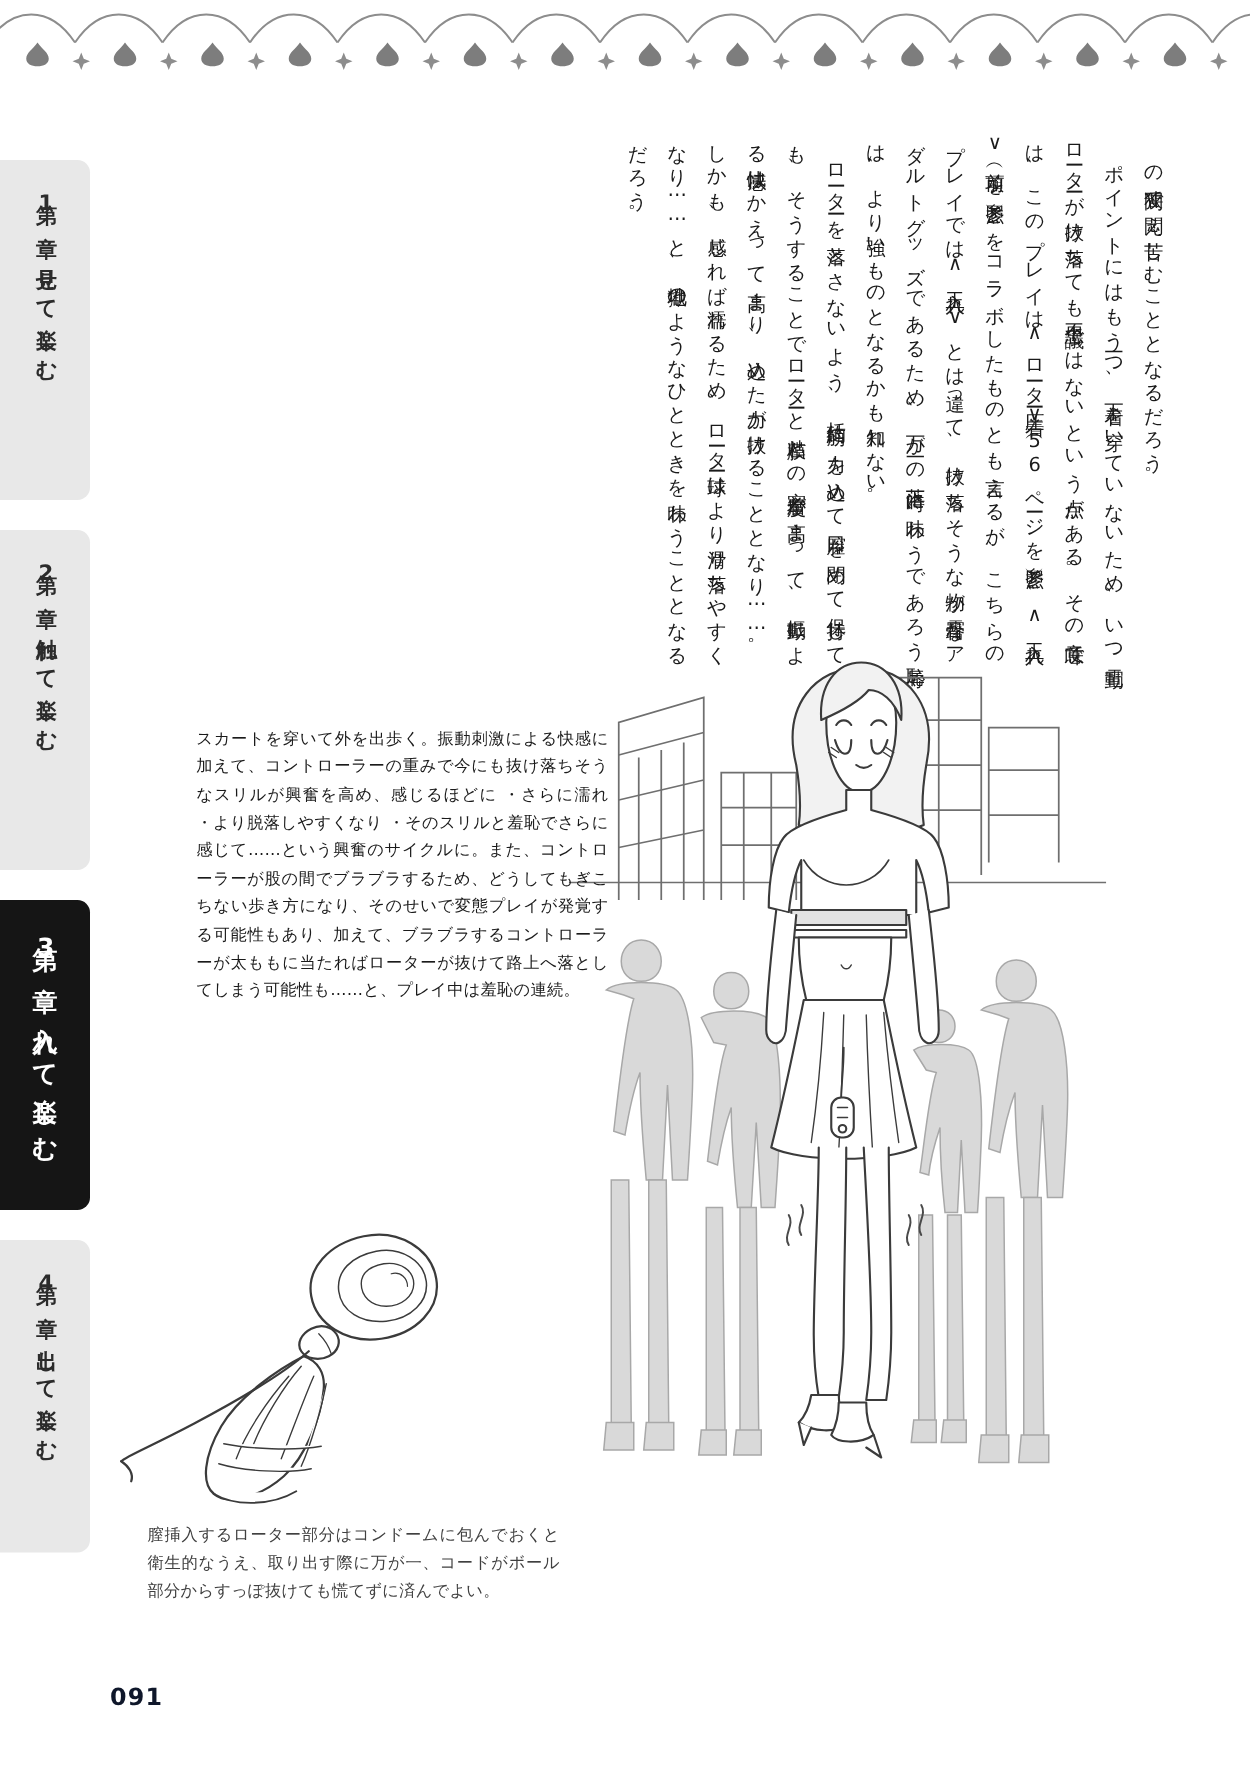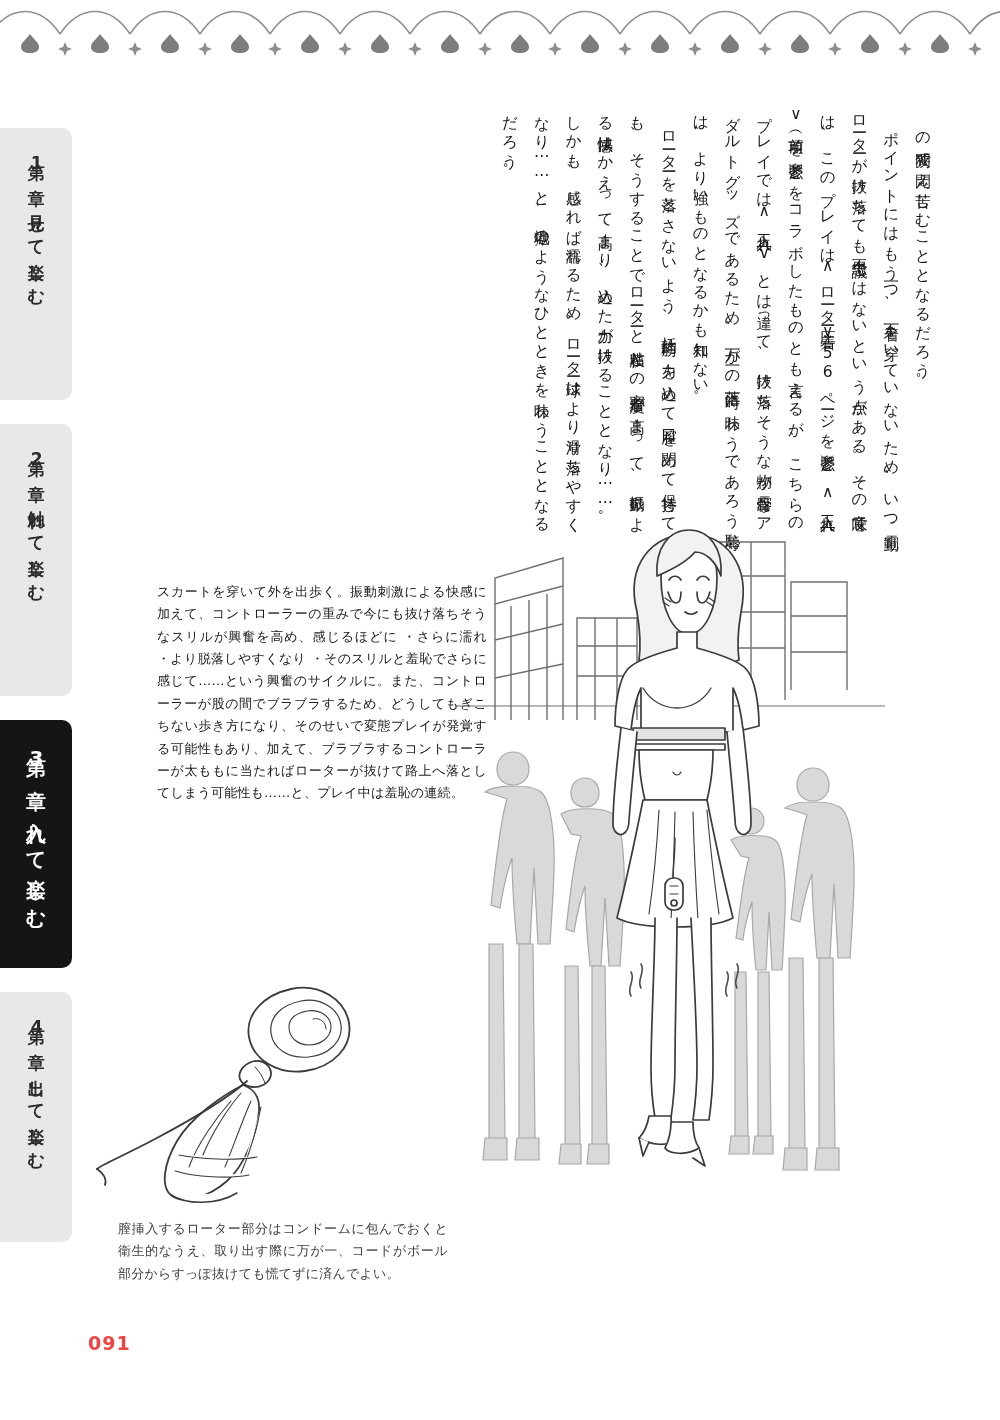--- a/index.html
+++ b/index.html
@@ -124,26 +124,26 @@
     left: 95px;
     top: 955px;
     width: 370px;
     height: 250px;
   }
 
   
   .page-number {
     position: absolute;
     left: 88px;
-    bottom: 66px;
+    bottom: 51px;
     font-family: "DejaVu Sans", sans-serif;
     font-size: 19px;
     font-weight: 700;
     letter-spacing: 1px;
-    color: #ef4444;
+    color: #0f172a;
   }
 </style>
 </head>
 <body>
 
 <div class="top-border">
   <svg width="1000" height="62" viewBox="0 0 1000 62" xmlns="http://www.w3.org/2000/svg">
     <g fill="#9a9a9a">
 
       <g>

